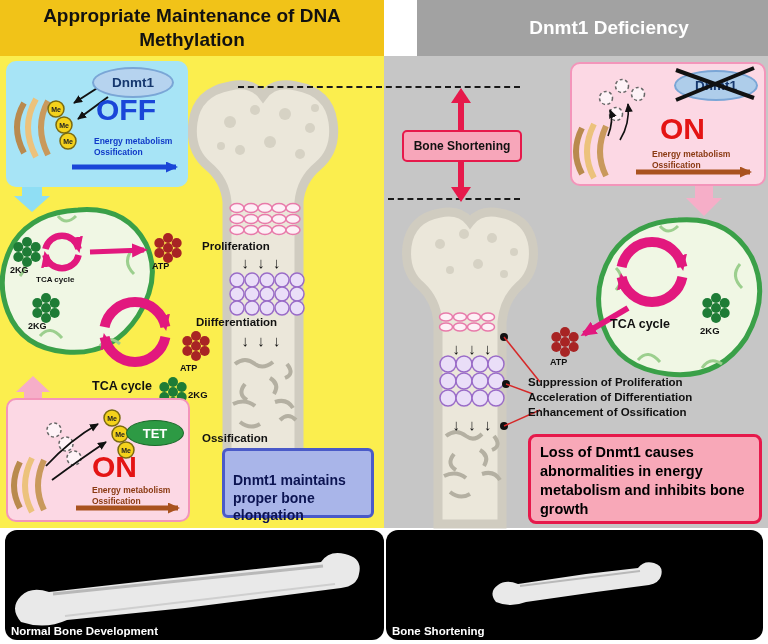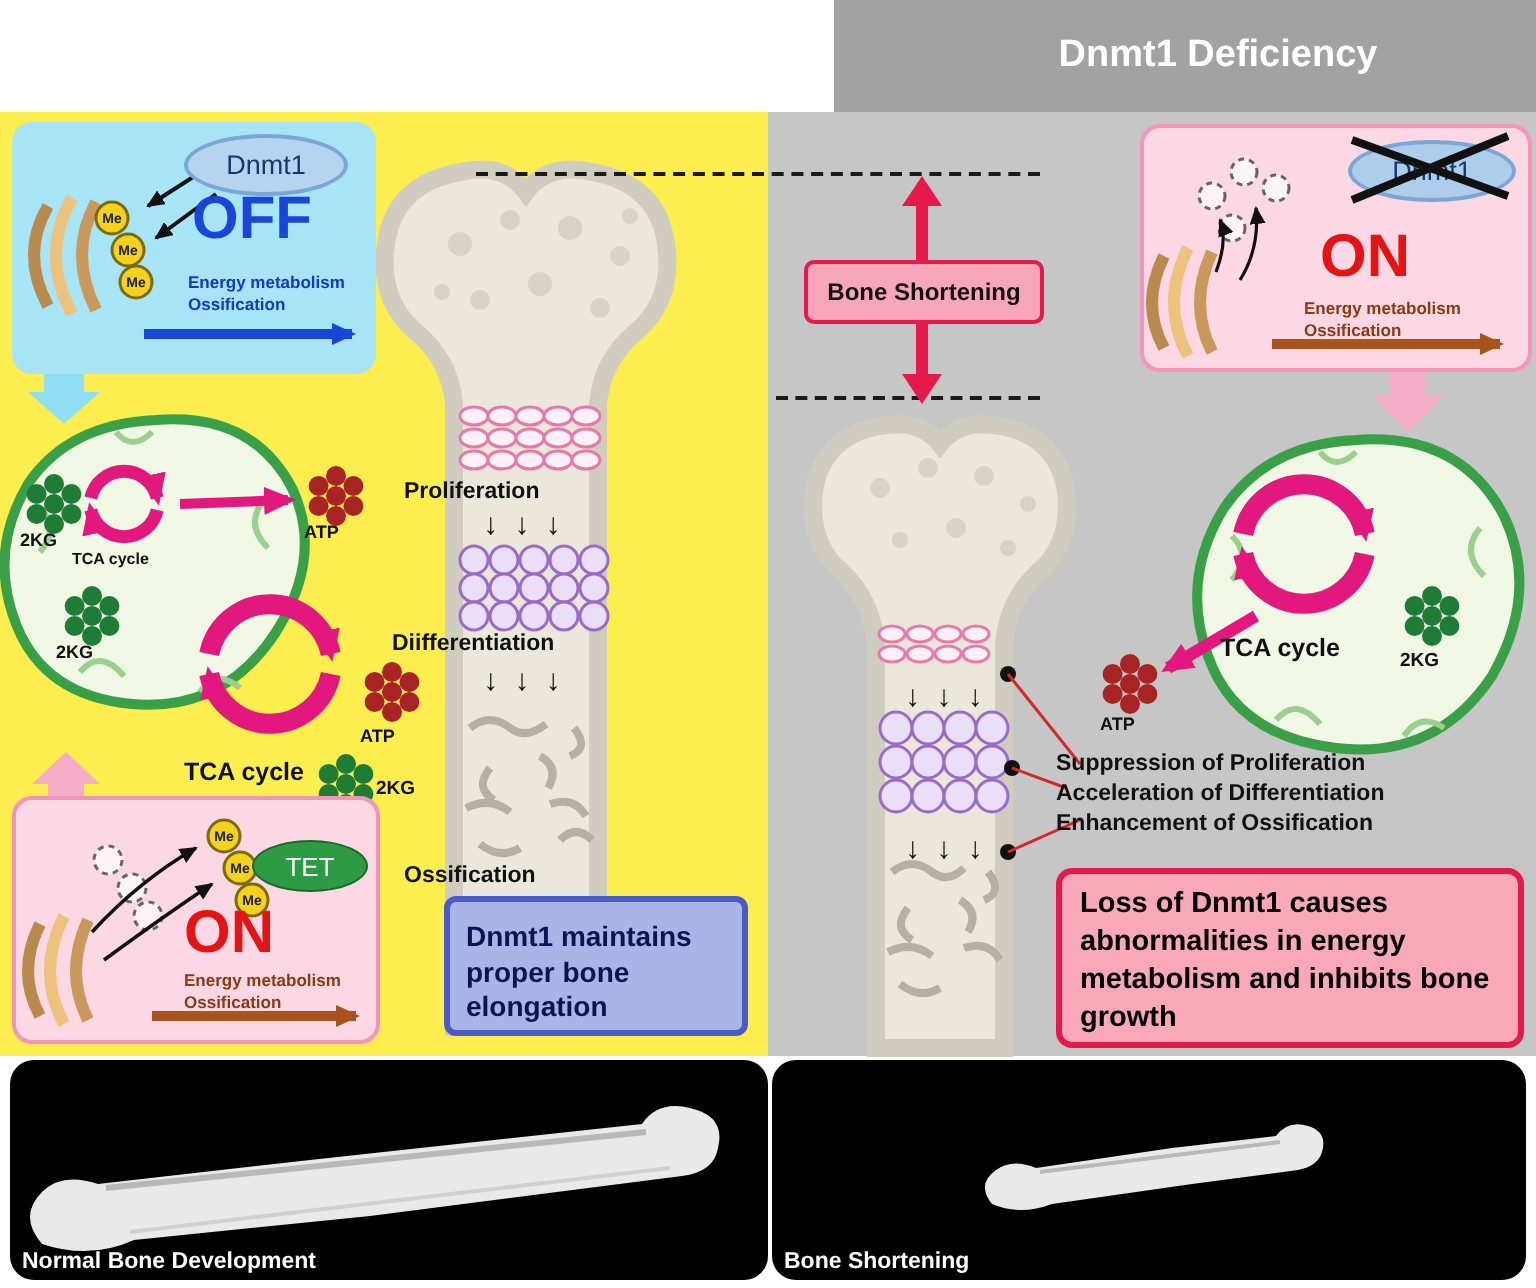--- a/index.html
+++ b/index.html
@@ -7,25 +7,25 @@
          font-family:"Liberation Sans",sans-serif;background:#fff;}
   .abs{position:absolute;}
   .lbl{position:absolute;color:#111;font-weight:bold;line-height:1.1;}
   .ctr{text-align:left;}
   .hdr{position:absolute;top:0;height:56px;width:384px;display:flex;align-items:center;justify-content:center;}
   .hdr-left{left:0;background:#f1c318;color:#111;font-weight:bold;font-size:19px;text-align:center;line-height:1.25;}
   .hdr-right{left:384px;background:#a2a2a2;color:#fff;font-weight:bold;font-size:19px;margin-left:33px;}
   .bluebox{position:absolute;left:6px;top:61px;width:182px;height:126px;background:#a7e4f6;border-radius:10px;z-index:3;}
   .pinkbox{position:absolute;background:#fcd8e4;border:2px solid #f395ba;border-radius:10px;z-index:3;}
   .pill{position:absolute;display:flex;align-items:center;justify-content:center;border-radius:50%;
-        font-weight:normal;font-size:13.5px;color:#16386e;}
+        font-weight:bold;font-size:13.5px;color:#16386e;}
   .bigword{position:absolute;font-weight:800;font-size:30px;line-height:1;}
   .tinytxt{position:absolute;font-size:8.5px;font-weight:bold;line-height:1.15;white-space:nowrap;}
   .conc-blue{position:absolute;left:222px;top:448px;width:152px;height:70px;background:#a9b5e9;
-             border:3px solid #4a5ac8;border-radius:6px;padding:9px 8px;box-sizing:border-box;
+             border:3px solid #4a5ac8;border-radius:6px;padding:21px 8px;box-sizing:border-box;
              font-weight:bold;font-size:14px;line-height:1.25;color:#0c1452;z-index:3;}
   .conc-red{position:absolute;left:528px;top:434px;width:234px;height:90px;background:#f8a8b8;
             border:3.5px solid #e6194b;border-radius:8px;padding:6px 9px;box-sizing:border-box;
             font-weight:bold;font-size:14.5px;line-height:1.3;color:#000;z-index:3;}
   .shorten{position:absolute;left:402px;top:130px;width:116px;height:28px;background:#f7a6ba;
            border:2.5px solid #e6194b;border-radius:5px;display:flex;align-items:center;justify-content:center;
            font-weight:bold;font-size:12px;color:#111;z-index:4;}
   .dash{position:absolute;border-top:2px dashed #1a1a1a;z-index:2;}
   .arrowsrow{position:absolute;font-weight:900;font-size:15px;color:#111;text-align:center;z-index:3;letter-spacing:2px;}
   .panel{position:absolute;top:530px;height:110px;background:#000;z-index:1;border-radius:12px;}
@@ -49,20 +49,23 @@
         </marker>
       <marker id="mk-magenta" markerUnits="userSpaceOnUse" markerWidth="18" markerHeight="16" refX="12" refY="7" orient="auto">
           <path d="M0,0 L16,7 L0,14 Z" fill="#e2187e"></path>
         </marker>
     </defs>
   </svg>
 
   <div class="abs" style="left:0;top:56px;width:384px;height:473px;background:#fbee4e;"></div>
   <div class="abs" style="left:384px;top:56px;width:384px;height:473px;background:#c6c6c6;"></div>
 
+  <div class="hdr hdr-left">
+      <span style="width:340px;">Appropriate Maintenance of DNA Methylation</span>
+    </div>
   <div class="hdr hdr-right">
       <span>Dnmt1 Deficiency</span>
     </div>
 
   <div class="bluebox">
     <svg class="abs" style="left:0;top:0;" width="182" height="126">
       <g>
         <path d="M 18 42 Q 4 66 18 92" stroke="#b98a4e" stroke-width="6" fill="none"></path>
         <path d="M 30 38 Q 14 66 30 96" stroke="#ecc27c" stroke-width="6" fill="none"></path>
         <path d="M 42 40 Q 28 66 42 94" stroke="#c9995c" stroke-width="6" fill="none"></path>

